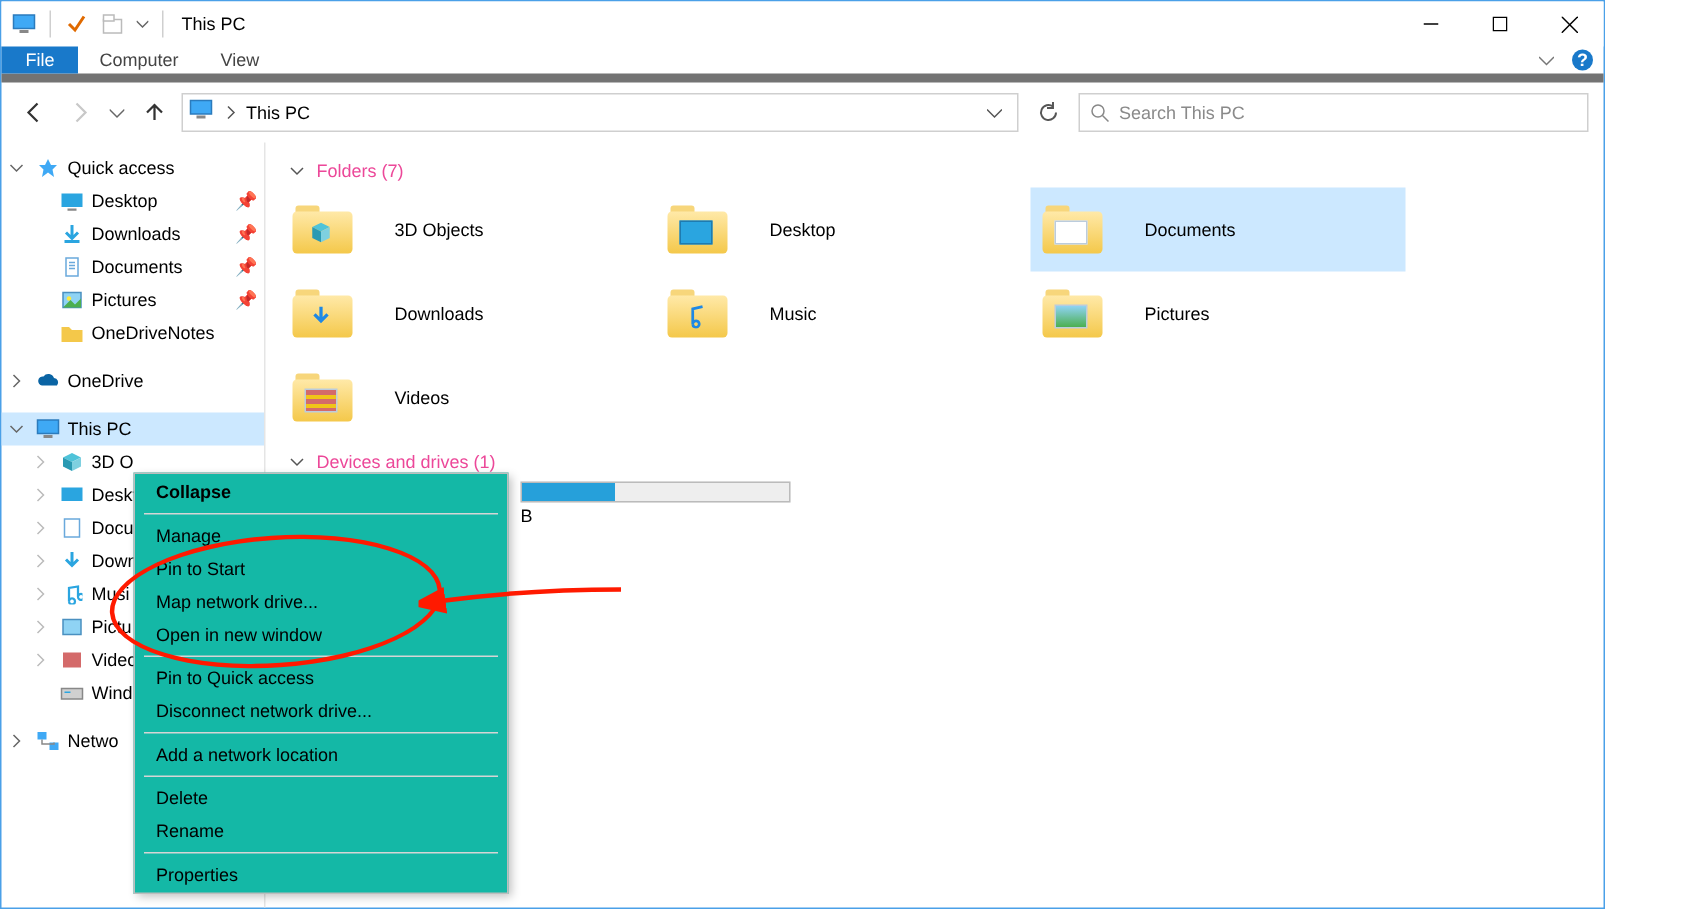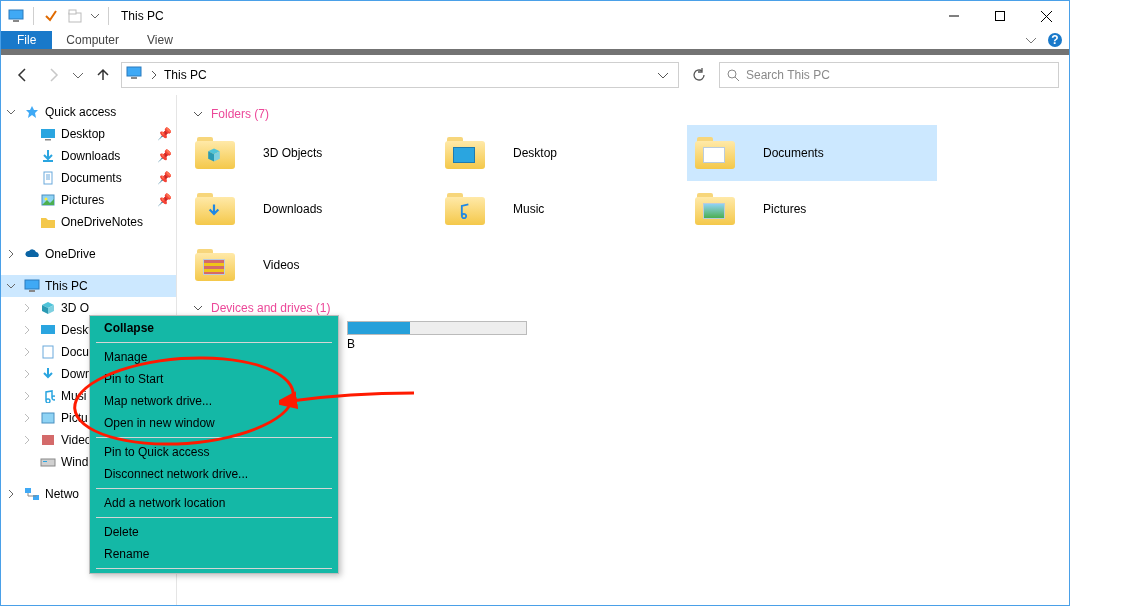--- a/index.html
+++ b/index.html
@@ -549,20 +549,21 @@
     <div class="ctx-item">Open in new window</div>
     <div class="ctx-sep"></div>
     <div class="ctx-item">Pin to Quick access</div>
     <div class="ctx-item">Disconnect network drive...</div>
     <div class="ctx-sep"></div>
     <div class="ctx-item">Add a network location</div>
     <div class="ctx-sep"></div>
     <div class="ctx-item">Delete</div>
     <div class="ctx-item">Rename</div>
     <div class="ctx-sep"></div>
+    <div class="ctx-item">Properties</div>
   </div>
 
   <div class="anno-ellipse"></div>
   <svg class="anno-arrow" width="140" height="40">
     <defs>
         <marker id="ah" markerWidth="10" markerHeight="10" refX="2" refY="3" orient="auto">
           <path d="M0,0 L0,6 L8,3 z" fill="#ff1a00"></path>
         </marker>
       </defs>
     <path d="M135 10 Q70 10 12 18" stroke="#ff1a00" stroke-width="3" fill="none" marker-end="url(#ah)"></path>

